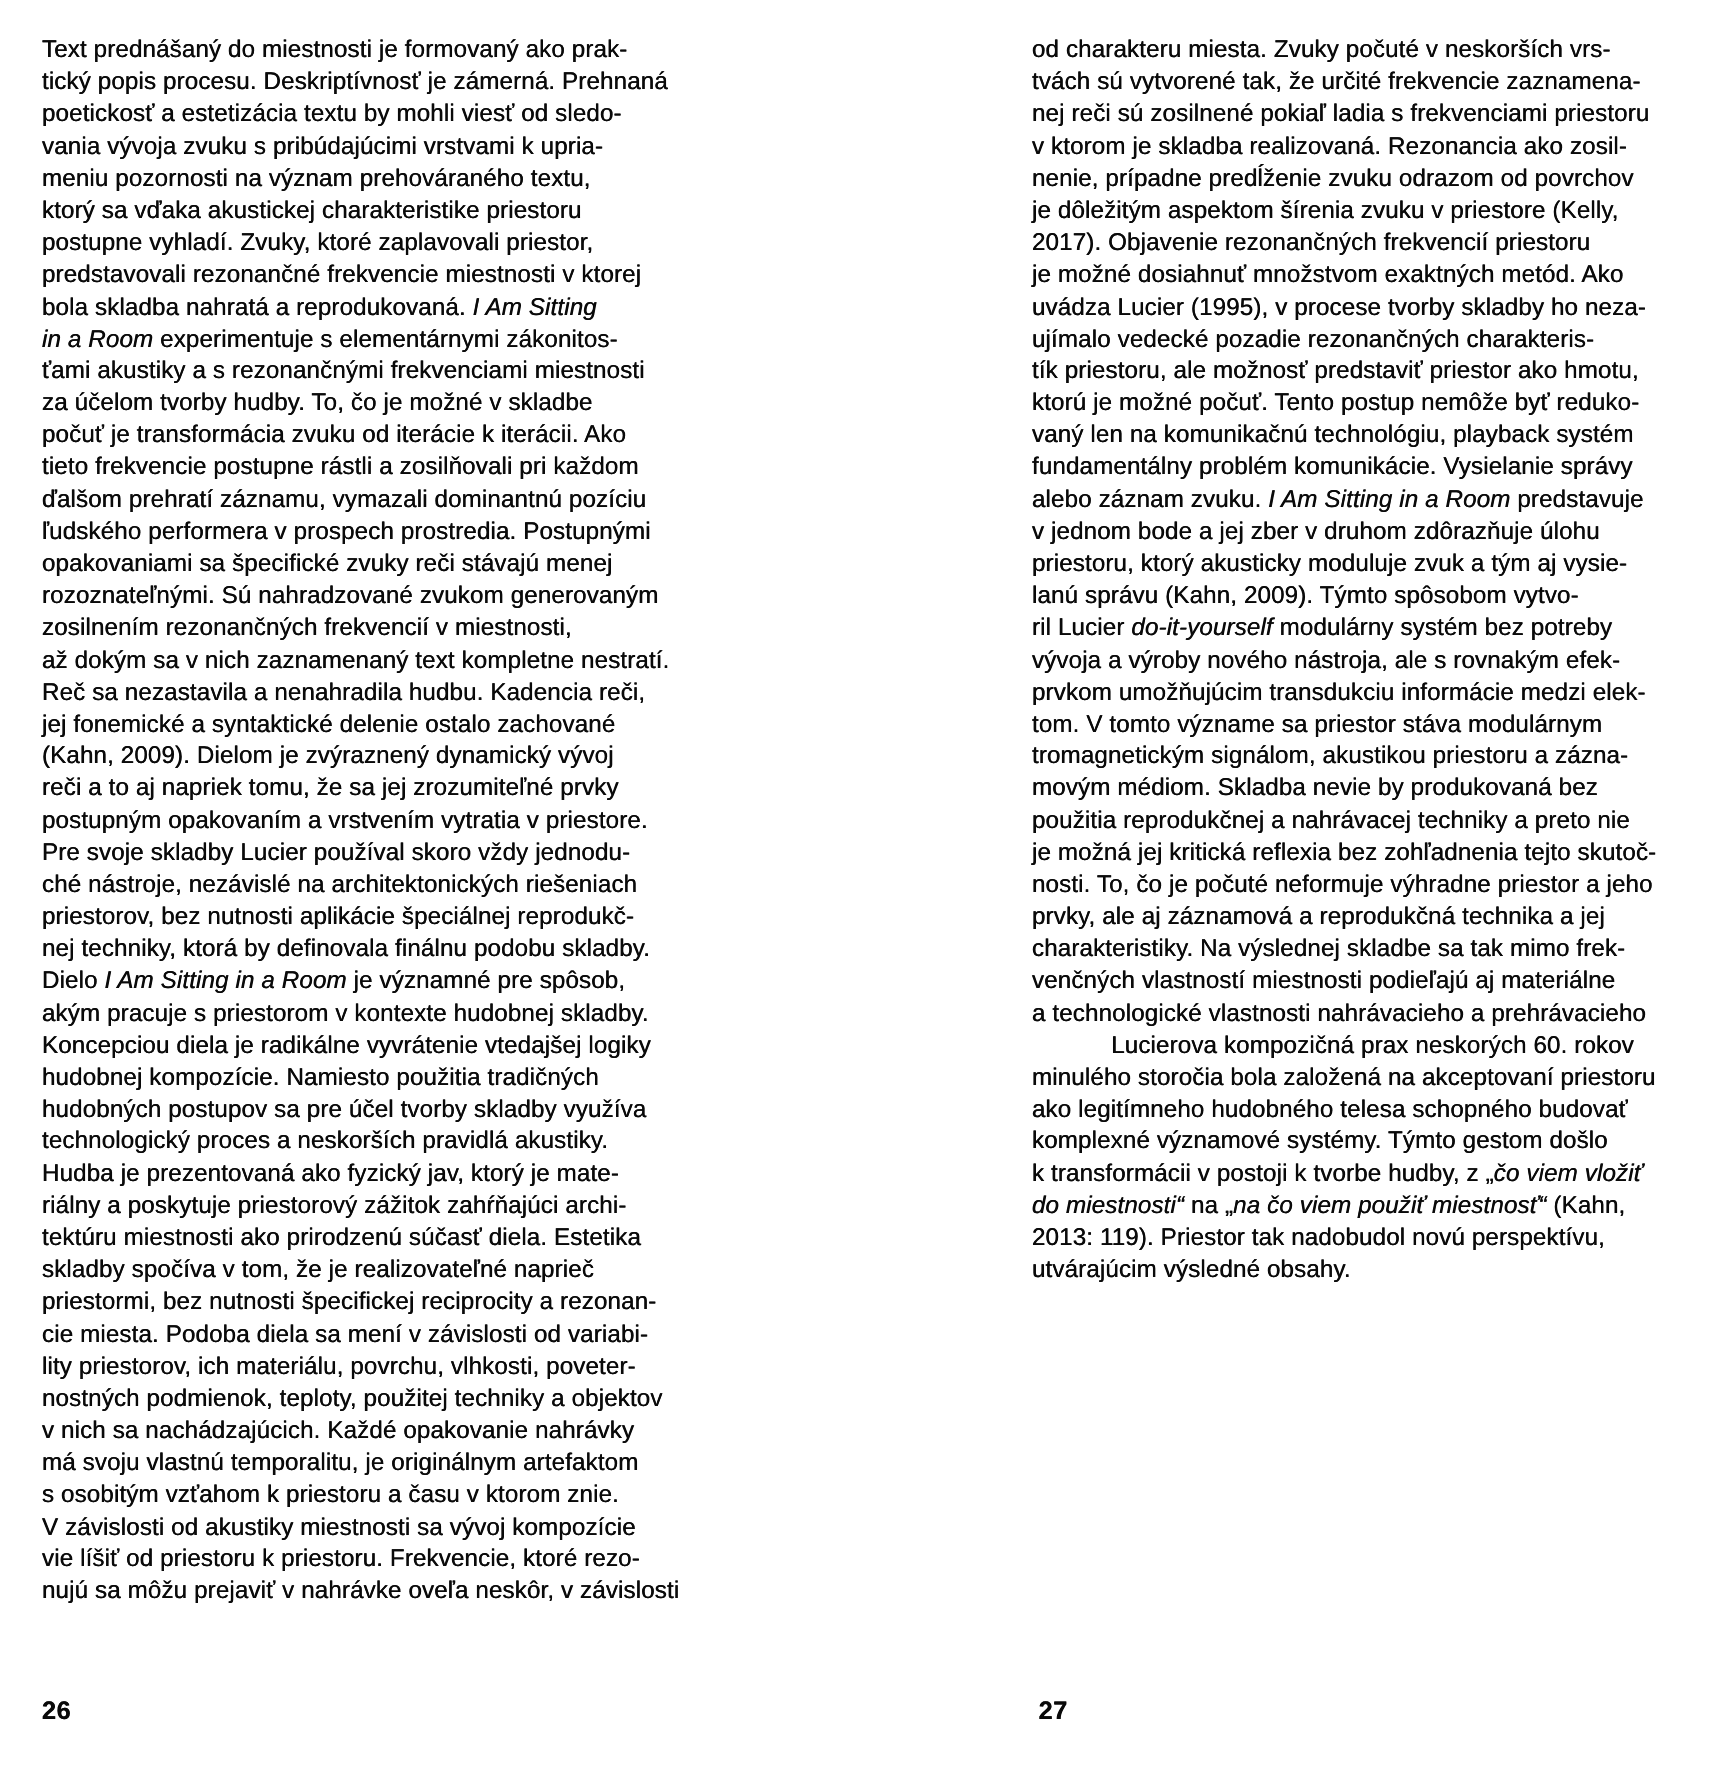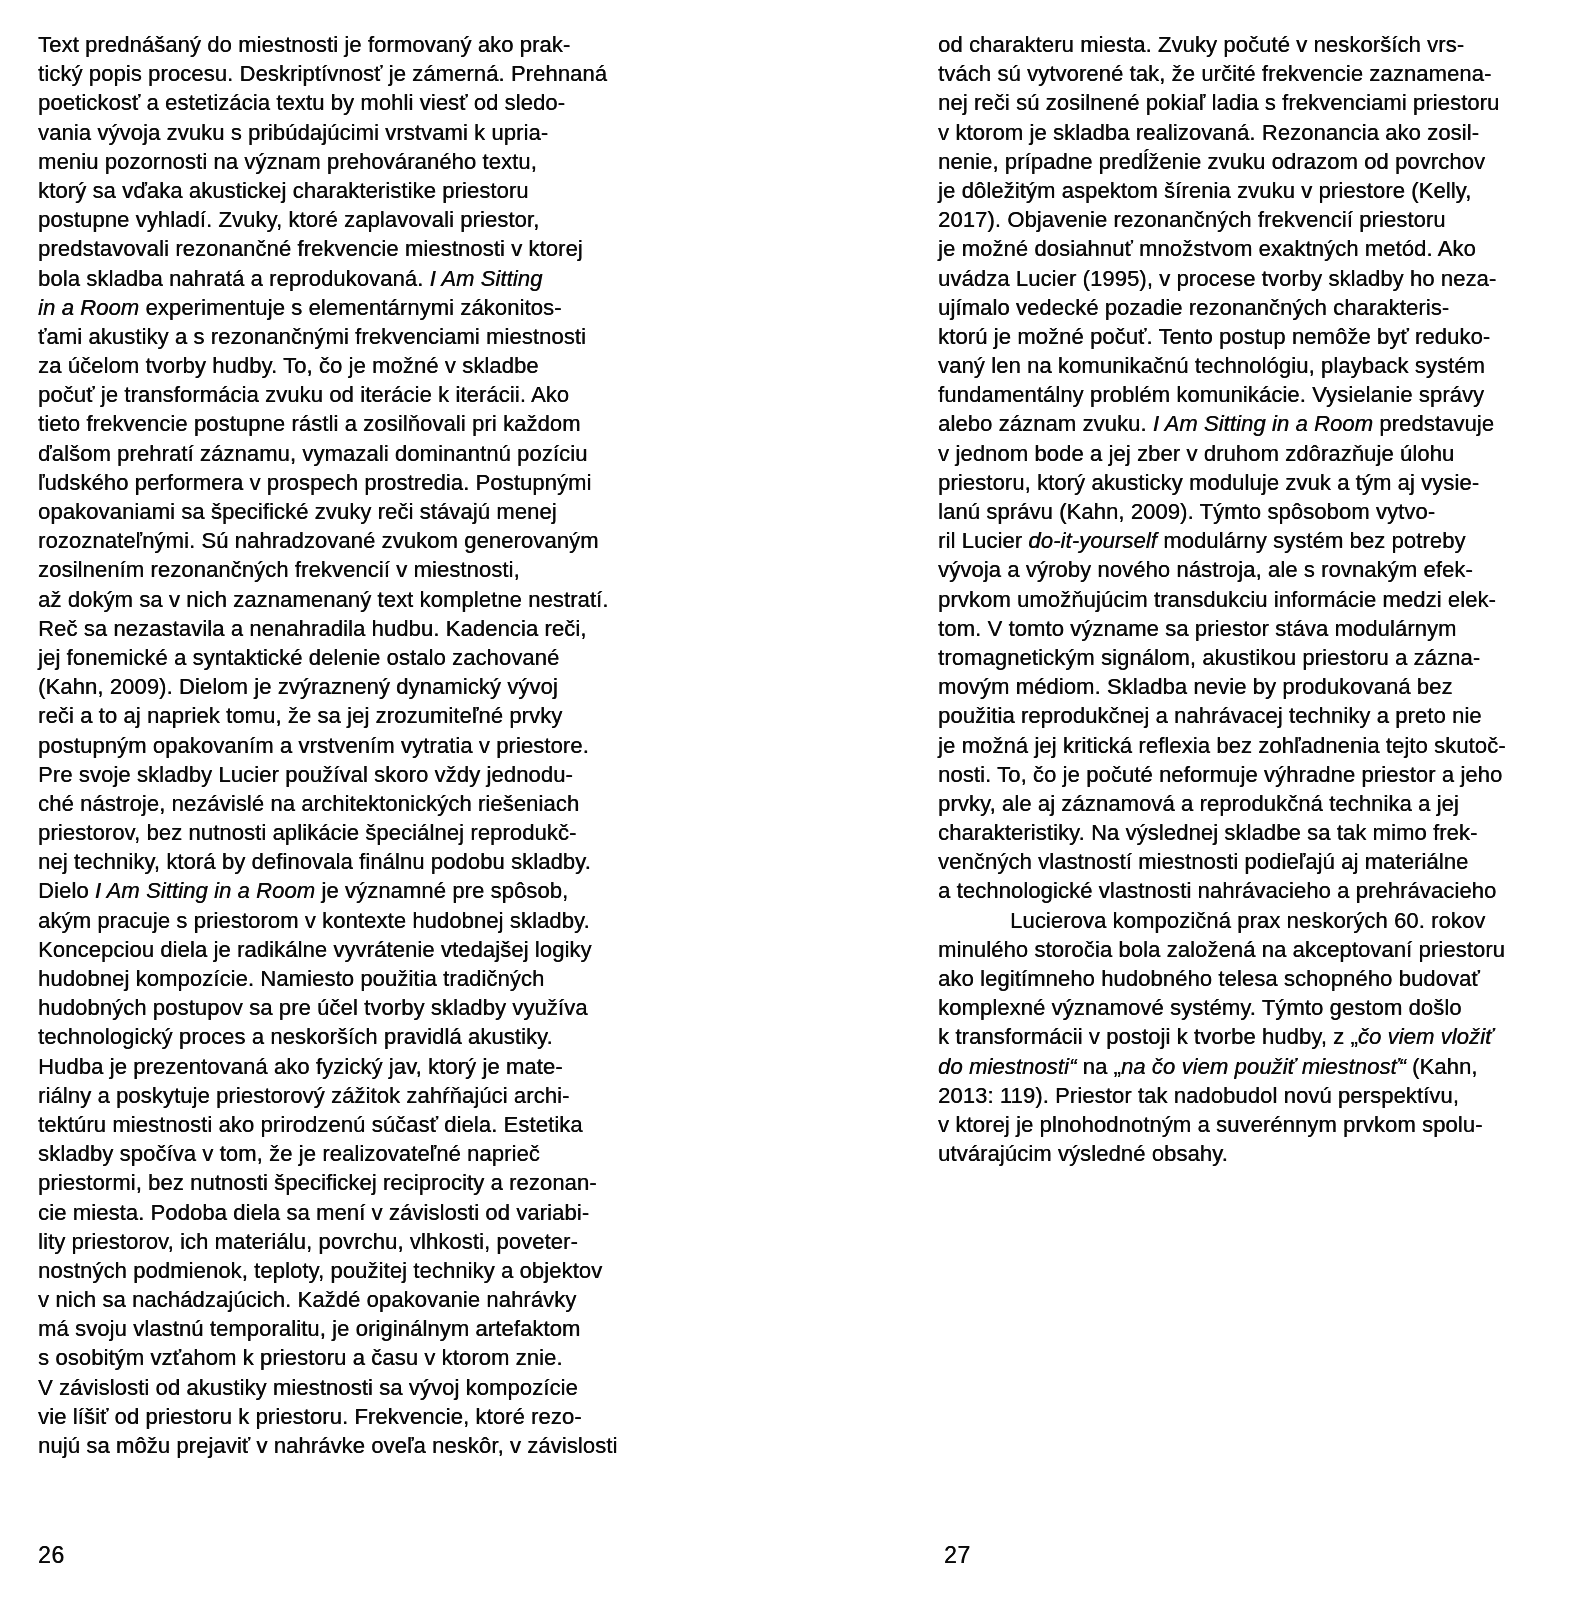--- a/index.html
+++ b/index.html
@@ -32,21 +32,21 @@
   }
   #col-left  { left: 38px;  width: 600px; }
   #col-right { left: 938px; width: 592px; }
   .line { height: 29.2px; }
   .line.indent { padding-left: 72px; }
   .it { font-style: italic; }
   .page-number {
     position: absolute;
     top: 1542px;
     font-size: 23px;
-    font-weight: 400;
+    font-weight: 700;
     letter-spacing: 0.5px;
     text-shadow: 0.35px 0 0 currentColor;
   }
   #pn-left  { left: 38px; }
   #pn-right { left: 944px; }
 </style>
 </head>
 <body>
 
 <div class="spread">
@@ -107,20 +107,21 @@
       <div class="line"><span>od charakteru miesta. Zvuky počuté v neskorších vrs-</span></div>
       <div class="line"><span>tvách sú vytvorené tak, že určité frekvencie zaznamena-</span></div>
       <div class="line"><span>nej reči sú zosilnené pokiaľ ladia s frekvenciami priestoru</span></div>
       <div class="line"><span>v ktorom je skladba realizovaná. Rezonancia ako zosil-</span></div>
       <div class="line"><span>nenie, prípadne predĺženie zvuku odrazom od povrchov</span></div>
       <div class="line"><span>je dôležitým aspektom šírenia zvuku v priestore (Kelly,</span></div>
       <div class="line"><span>2017). Objavenie rezonančných frekvencií priestoru</span></div>
       <div class="line"><span>je možné dosiahnuť množstvom exaktných metód. Ako</span></div>
       <div class="line"><span>uvádza Lucier (1995), v procese tvorby skladby ho neza-</span></div>
       <div class="line"><span>ujímalo vedecké pozadie rezonančných charakteris-</span></div>
+      <div class="line"><span>tík priestoru, ale možnosť predstaviť priestor ako hmotu,</span></div>
       <div class="line"><span>ktorú je možné počuť. Tento postup nemôže byť reduko-</span></div>
       <div class="line"><span>vaný len na komunikačnú technológiu, playback systém</span></div>
       <div class="line"><span>fundamentálny problém komunikácie. Vysielanie správy</span></div>
       <div class="line"><span>alebo záznam zvuku. </span><span class="it">I Am Sitting in a Room</span><span> predstavuje</span></div>
       <div class="line"><span>v jednom bode a jej zber v druhom zdôrazňuje úlohu</span></div>
       <div class="line"><span>priestoru, ktorý akusticky moduluje zvuk a tým aj vysie-</span></div>
       <div class="line"><span>lanú správu (Kahn, 2009). Týmto spôsobom vytvo-</span></div>
       <div class="line"><span>ril Lucier </span><span class="it">do-it-yourself</span><span> modulárny systém bez potreby</span></div>
       <div class="line"><span>vývoja a výroby nového nástroja, ale s rovnakým efek-</span></div>
       <div class="line"><span>prvkom umožňujúcim transdukciu informácie medzi elek-</span></div>
@@ -134,21 +135,20 @@
       <div class="line"><span>charakteristiky. Na výslednej skladbe sa tak mimo frek-</span></div>
       <div class="line"><span>venčných vlastností miestnosti podieľajú aj materiálne</span></div>
       <div class="line"><span>a technologické vlastnosti nahrávacieho a prehrávacieho</span></div>
       <div class="line indent"><span>Lucierova kompozičná prax neskorých 60. rokov</span></div>
       <div class="line"><span>minulého storočia bola založená na akceptovaní priestoru</span></div>
       <div class="line"><span>ako legitímneho hudobného telesa schopného budovať</span></div>
       <div class="line"><span>komplexné významové systémy. Týmto gestom došlo</span></div>
       <div class="line"><span>k transformácii v postoji k tvorbe hudby, z „</span><span class="it">čo viem vložiť</span></div>
       <div class="line"><span class="it">do miestnosti“</span><span> na „</span><span class="it">na čo viem použiť miestnosť“</span><span> (Kahn,</span></div>
       <div class="line"><span>2013: 119). Priestor tak nadobudol novú perspektívu,</span></div>
-      <div class="line"><span>v ktorej je plnohodnotným a suverénnym prvkom spolu-</span></div>
       <div class="line"><span>utvárajúcim výsledné obsahy.</span></div>
     </div>
 
   <div class="page-number" id="pn-left">26</div>
 
   <div class="page-number" id="pn-right">27</div>
 
 </div>
 
 </body></html>

